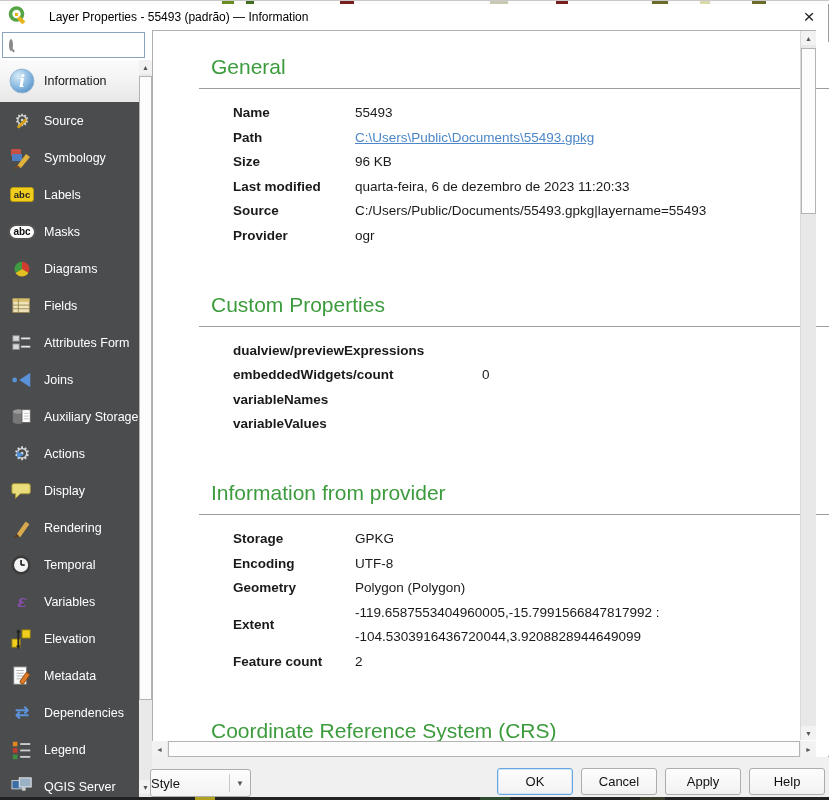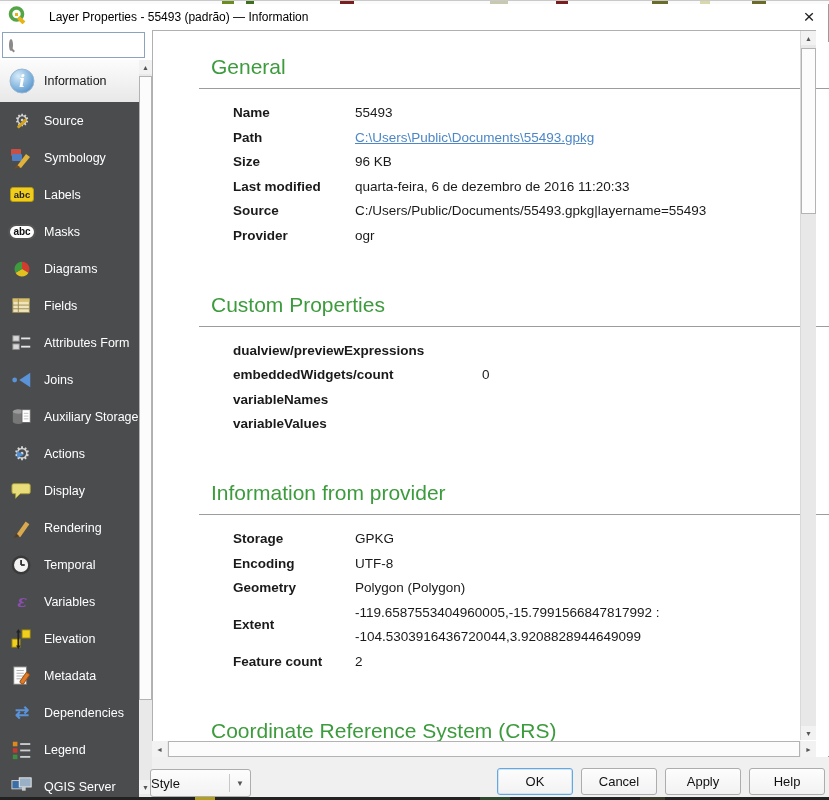--- a/index.html
+++ b/index.html
@@ -347,21 +347,21 @@
     <div class="row">
         <span class="lbl">Path</span>
         <span class="val link">C:\Users\Public\Documents\55493.gpkg</span>
       </div>
     <div class="row">
         <span class="lbl">Size</span>
         <span class="val">96 KB</span>
       </div>
     <div class="row">
         <span class="lbl">Last modified</span>
-        <span class="val">quarta-feira, 6 de dezembro de 2016 11:20:33</span>
+        <span class="val">quarta-feira, 6 de dezembro de 2023 11:20:33</span>
       </div>
     <div class="row">
         <span class="lbl">Source</span>
         <span class="val">C:/Users/Public/Documents/55493.gpkg|layername=55493</span>
       </div>
     <div class="row">
         <span class="lbl">Provider</span>
         <span class="val">ogr</span>
       </div>
   </div>

